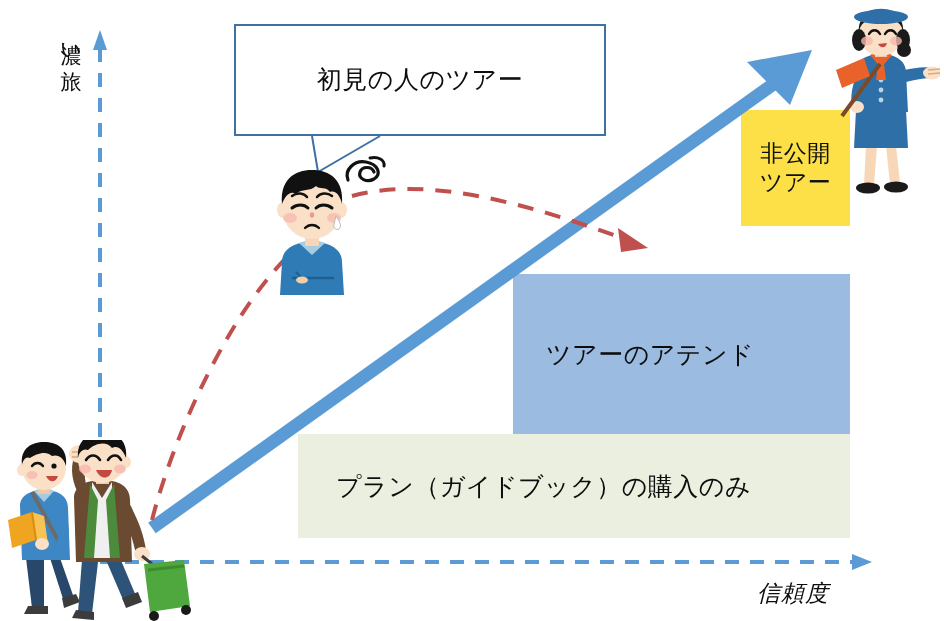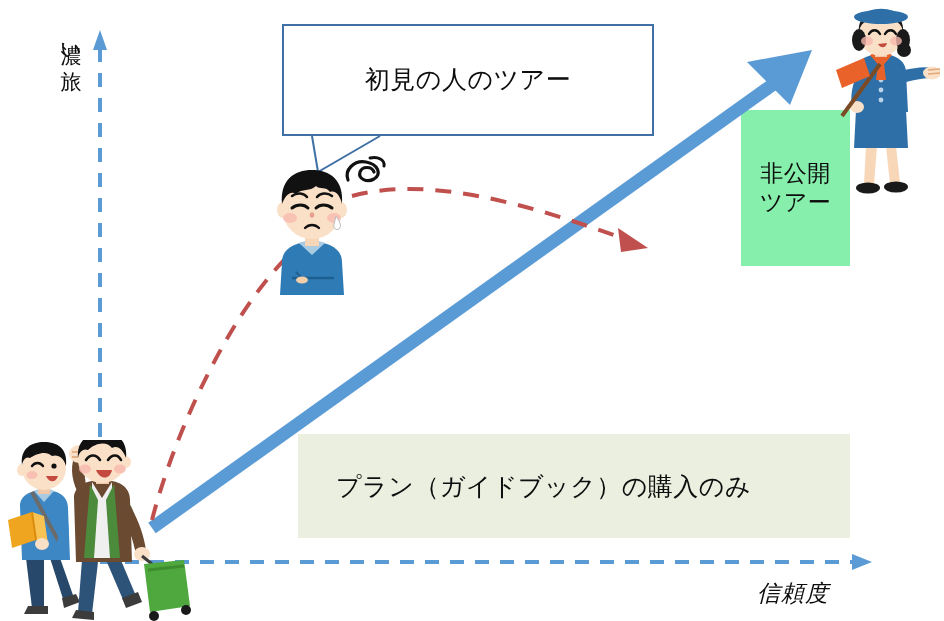--- a/index.html
+++ b/index.html
@@ -68,41 +68,40 @@
     width: 337px; height: 160px;
     background: #9BBBE1;
     justify-content: flex-start;
     padding-left: 33px;
     box-sizing: border-box;
   }
   #bar-attend .bar-label { font-size: 25px; color: #0d0d0d; letter-spacing: 0.5px; }
 
   #bar-private {
     left: 741px; top: 110px;
-    width: 109px; height: 156px;
-    background: #86efac;
+    width: 109px; height: 116px;
+    background: #fde047;
     justify-content: center;
     text-align: center;
   }
   #bar-private .bar-label {
     font-size: 23px; color: #0d0d0d; line-height: 1.28; letter-spacing: 0.5px;
   }
 
   
   #speech-bubble {
     left: 234px; top: 24px;
     width: 372px; height: 112px;
     border: 2px solid #3E6FA5;
     background: #ffffff;
     box-sizing: border-box;
     display: flex;
     align-items: center;
     justify-content: center;
     z-index: 6;
-    margin-left: 48px;
   }
   #speech-bubble .bubble-text {
     font-size: 25px;
     color: #0d0d0d;
     line-height: 1.33;
     text-align: center;
     letter-spacing: 0.5px;
   }
 
   
@@ -125,20 +124,23 @@
       <polygon points="872,562 852,554 852,570" fill="#5B9BD5"></polygon>
     </g>
   </svg>
 
   <div class="abs" id="y-axis-label">濃い旅</div>
 
   <div class="bar" id="bar-plan">
     <span class="bar-label">プラン（ガイドブック）の購入のみ</span>
   </div>
 
+  <div class="bar" id="bar-attend">
+    <span class="bar-label">ツアーのアテンド</span>
+  </div>
 
   <div class="bar" id="bar-private">
     <span class="bar-label">
       <span>非公開</span><br>
       <span>ツアー</span>
     </span>
   </div>
 
   <svg class="axis-svg" viewBox="0 0 944 621">
     <line x1="152" y1="528" x2="782" y2="78" stroke="#5B9BD5" stroke-width="13" stroke-linecap="butt"></line>

